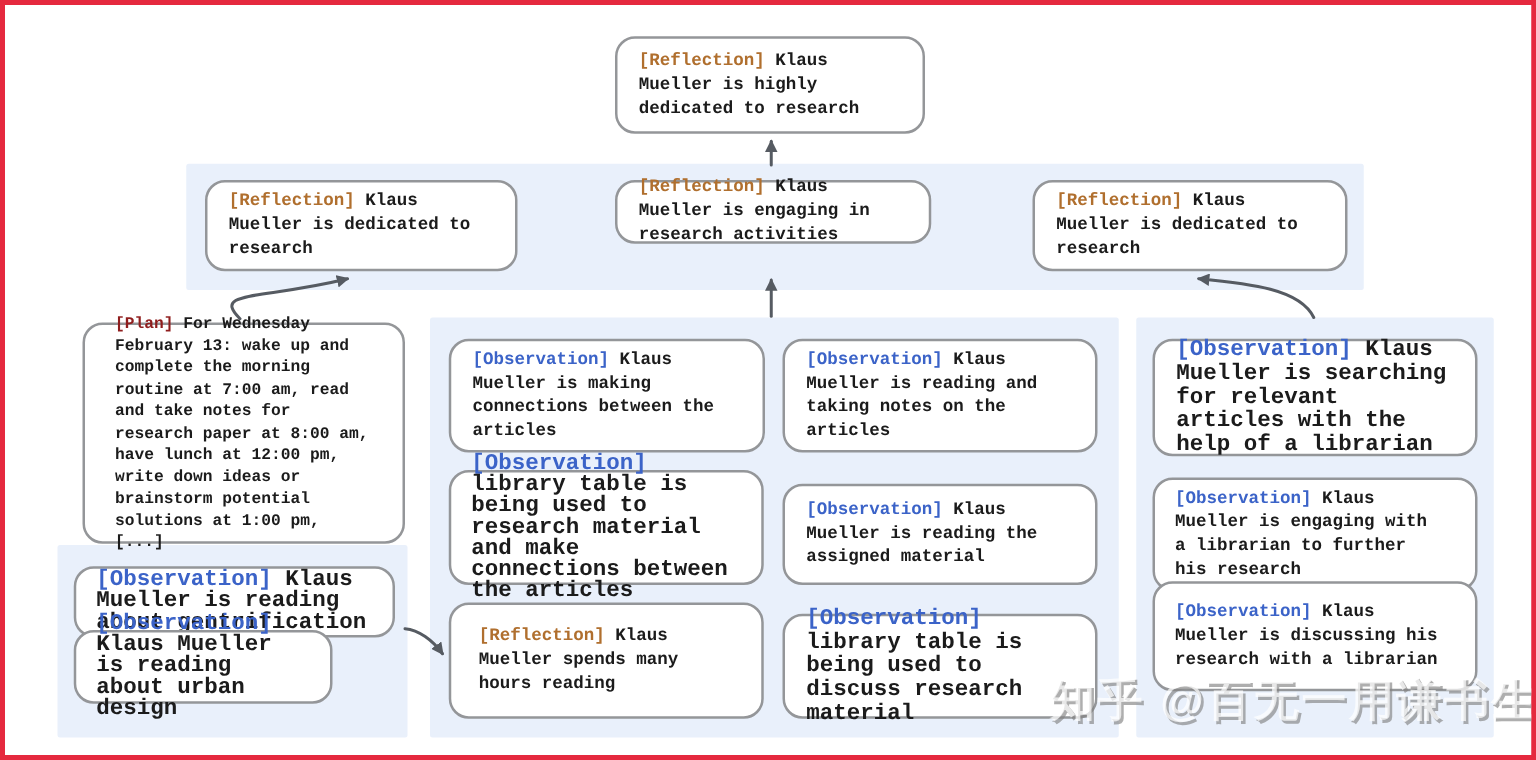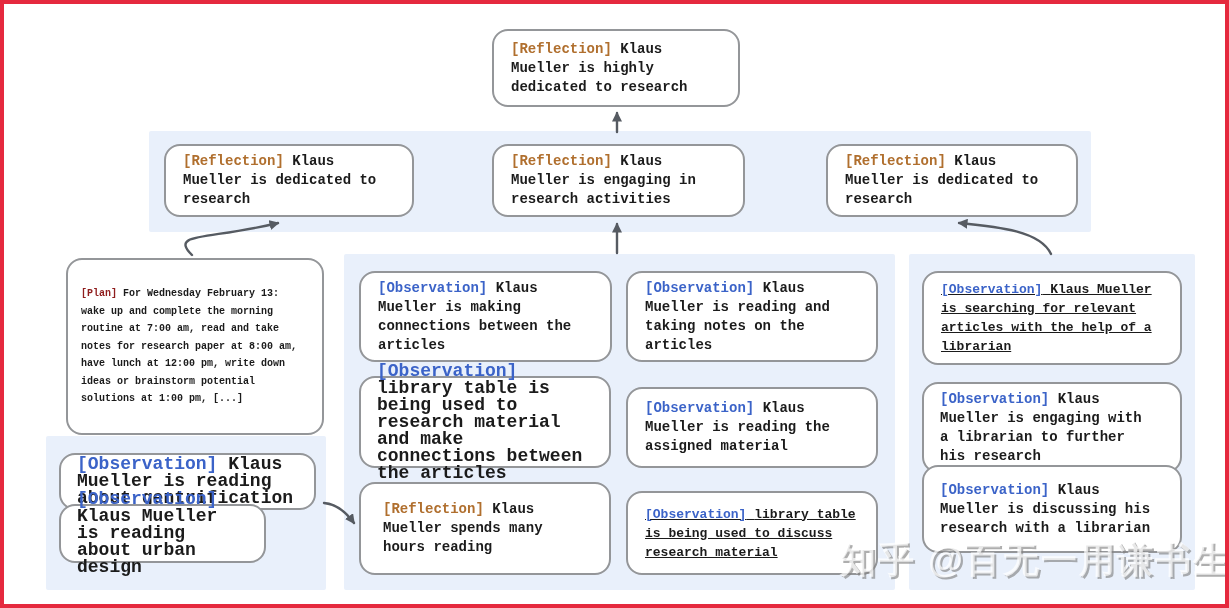--- a/index.html
+++ b/index.html
@@ -12,23 +12,23 @@
     position:absolute; background:#e9f0fb; border-radius:2px; z-index:1;
   }
   .node {
     position:absolute; z-index:2; box-sizing:border-box;
     background:#ffffff; border:2.5px solid #949699; border-radius:16px;
     color:#1b1b1b; font-weight:bold;
     display:flex; align-items:center;
   }
   .node .txt { width:100%; }
   .node.big   { font-size:14px;   line-height:19px;   padding:10px 17px; }
-  .node.mid   { font-size:13px; line-height:19px;   padding:10px 17px;text-decoration:underline; }
+  .node.mid   { font-size:18px; line-height:19px;   padding:10px 17px; }
   .node.small { font-size:18px; line-height:17px;   padding:10px 16px; }
-  .node.plan  { font-size:10px; line-height:17.5px; padding:8px 13px;  }
+  .node.plan  { font-size:13px; line-height:17.5px; padding:8px 24px;  }
   .tag-reflection  { color:#b06f2e; }
   .tag-plan        { color:#8f1d1d; }
   .tag-observation { color:#3b63c8; }
   .arrows { position:absolute; left:0; top:0; z-index:5; pointer-events:none; }
   .watermark {
     position:absolute; left:836px; top:532px; z-index:10;
     font-family:"Liberation Sans","DejaVu Sans",sans-serif;
     font-size:36px; font-weight:bold; letter-spacing:2px;
     color:rgba(255,255,255,0.72);
     text-shadow:2px 2px 0 rgba(130,130,130,0.65);
@@ -51,21 +51,21 @@
       <span>Klaus Mueller is highly dedicated to research</span>
     </div>
   </div>
 
   <div class="node big" style="left:160px; top:140px; width:250px; height:73px;">
     <div class="txt">
       <span class="tag-reflection">[Reflection]</span>
       <span>Klaus Mueller is dedicated to research</span>
     </div>
   </div>
-  <div class="node big" style="left:488px; top:140px; width:253px; height:73px;">
+  <div class="node big" style="left:488px; top:140px; width:253px; height:51px;">
     <div class="txt">
       <span class="tag-reflection">[Reflection]</span>
       <span>Klaus Mueller is engaging in research activities</span>
     </div>
   </div>
   <div class="node big" style="left:822px; top:140px; width:252px; height:73px;">
     <div class="txt">
       <span class="tag-reflection">[Reflection]</span>
       <span>Klaus Mueller is dedicated to research</span>
     </div>

